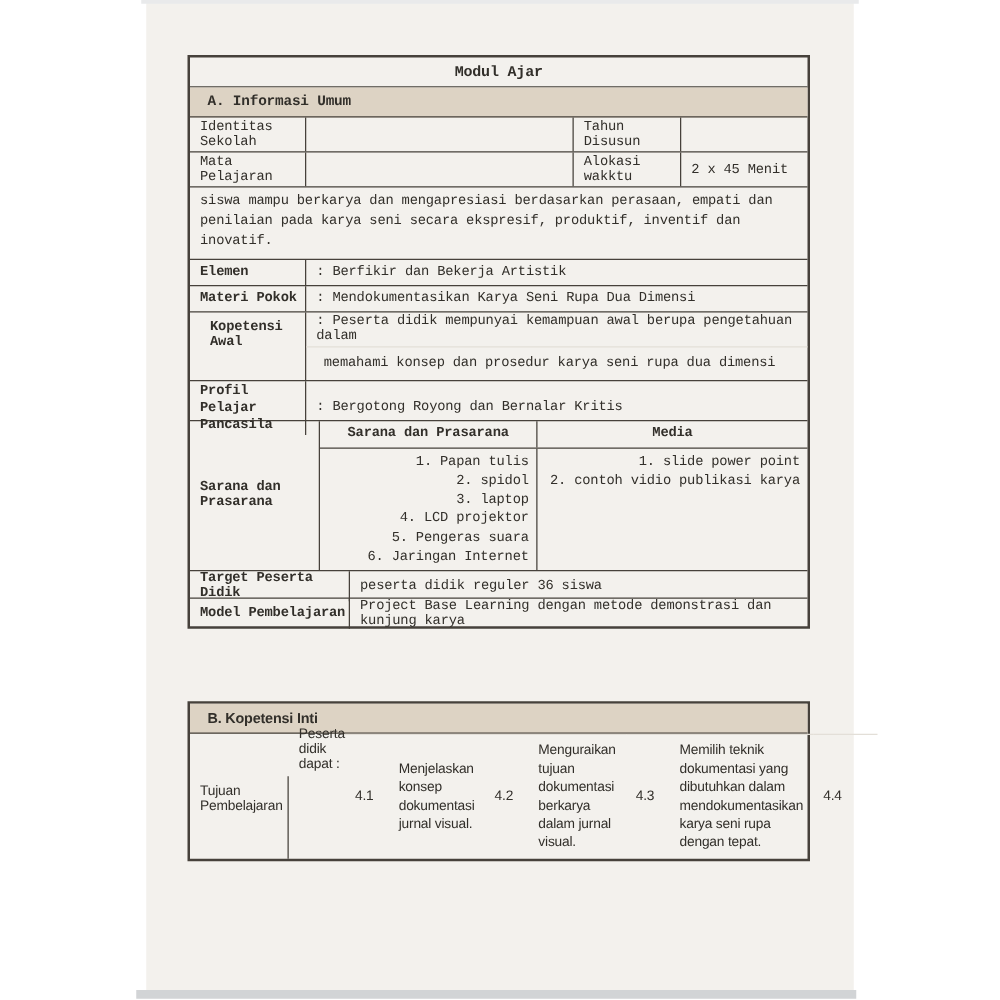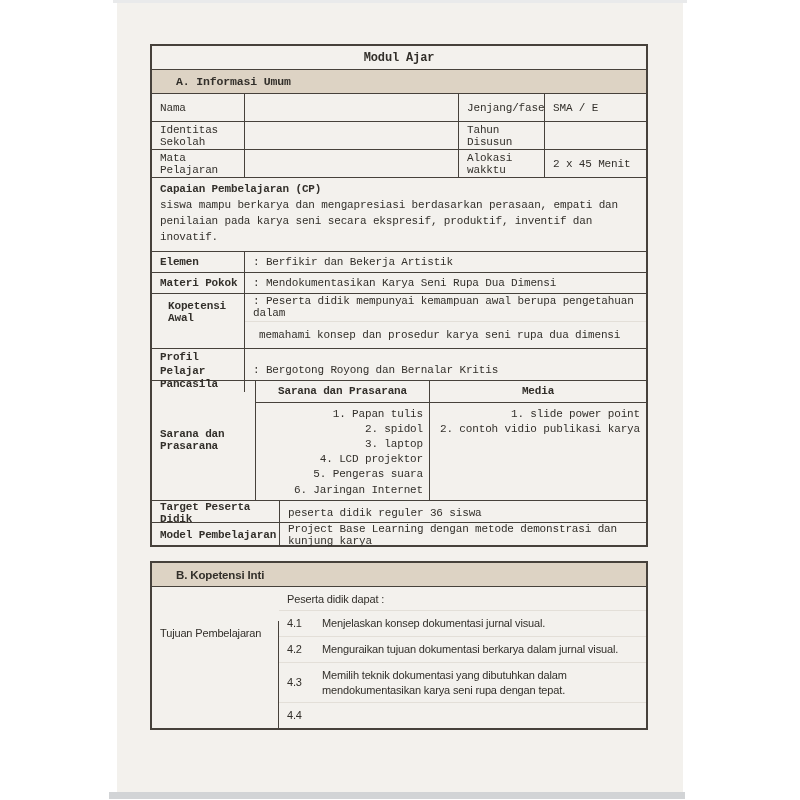--- a/index.html
+++ b/index.html
@@ -39,21 +39,21 @@
     background:var(--paper);
     font-size:11px;
   }
   .table-a{top:42px;font-family:Liberation Mono, monospace;}
   .table-b{top:559px;}
   .t-title{
     height:24px;display:flex;align-items:center;justify-content:center;
     font-weight:bold;font-size:12px;border-bottom:1px solid var(--bd);
   }
   .t-header{
-    height:24px;display:flex;align-items:center;padding-left:24px;
+    height:24px;display:flex;align-items:center;padding-left:14px;
     font-weight:bold;font-size:11.5px;background:var(--beige);
     border-bottom:1px solid var(--bd);
     text-align:right;
   }
   .row{border-bottom:1px solid var(--bd);}
   .row:last-child{border-bottom:none;}
   .cell{padding-left:8px;display:flex;align-items:center;}
   .bl{border-left:1px solid var(--bd);}
   .row-info{display:grid;grid-template-columns:92px 1fr 86px 102px;height:28px;}
   .cp{padding:4px 8px 5px 8px;line-height:1.45;}
@@ -71,58 +71,51 @@
   .s-label{width:127px;border-right:1px solid var(--bd);display:flex;align-items:center;padding-left:8px;font-weight:bold;}
   .s-right{flex:1;display:flex;flex-direction:column;}
   .s-head{display:grid;grid-template-columns:173px 1fr;height:22px;border-bottom:1px solid var(--bd);}
   .s-head .cell{justify-content:center;padding-left:0;font-weight:bold;}
   .s-body{display:grid;grid-template-columns:173px 1fr;flex:1;}
   .s-list{padding:4px 6px 0 10px;line-height:1.38;}
   .s-list div{white-space:nowrap;text-align:right;}
   .row-two{display:grid;grid-template-columns:127px 1fr;height:22px;}
   .row-tujuan{display:flex;}
   .tj-label{width:127px;border-right:1px solid var(--bd);padding:6px 4px 0 8px;font-weight:normal;margin-top:34px;}
-  .tj-body{flex:1;display:flex;flex-direction:column;}
+  .tj-body{flex:1;display:flex;flex-direction:row;}
   .tj-intro{height:23px;display:flex;align-items:center;padding-left:8px;}
   .obj{display:grid;grid-template-columns:30px 1fr;column-gap:5px;align-items:center;
        padding:5px 8px 5px 8px;border-top:1px solid var(--faint);line-height:1.35;}
   .obj-num{align-self:center;}
 </style>
 </head>
 <body>
 
 <div class="photo">
 
   <div class="doc-table table-a">
 
     <div class="t-title">Modul Ajar</div>
 
     <div class="t-header row">A. Informasi Umum</div>
 
     <div class="row row-info">
-      <div class="cell">Nama</div>
-      <div class="cell bl"></div>
-      <div class="cell bl">Jenjang/fase</div>
-      <div class="cell bl">SMA / E</div>
-    </div>
-    <div class="row row-info">
       <div class="cell">Identitas Sekolah</div>
       <div class="cell bl"></div>
       <div class="cell bl">Tahun Disusun</div>
       <div class="cell bl"></div>
     </div>
     <div class="row row-info">
       <div class="cell">Mata Pelajaran</div>
       <div class="cell bl"></div>
       <div class="cell bl">Alokasi wakktu</div>
       <div class="cell bl">2 x 45 Menit</div>
     </div>
 
     <div class="row cp">
-      <div class="cp-title">Capaian Pembelajaran (CP)</div>
       <div class="cp-body">siswa mampu  berkarya dan mengapresiasi  berdasarkan perasaan, empati  dan penilaian pada karya seni  secara ekspresif, produktif,  inventif dan inovatif.</div>
     </div>
 
     <div class="row row-detail">
       <div class="cell lbl">Elemen</div>
       <div class="cell bl">: Berfikir dan Bekerja Artistik</div>
     </div>
     <div class="row row-detail">
       <div class="cell lbl">Materi Pokok</div>
       <div class="cell bl">: Mendokumentasikan Karya Seni Rupa Dua Dimensi</div>

